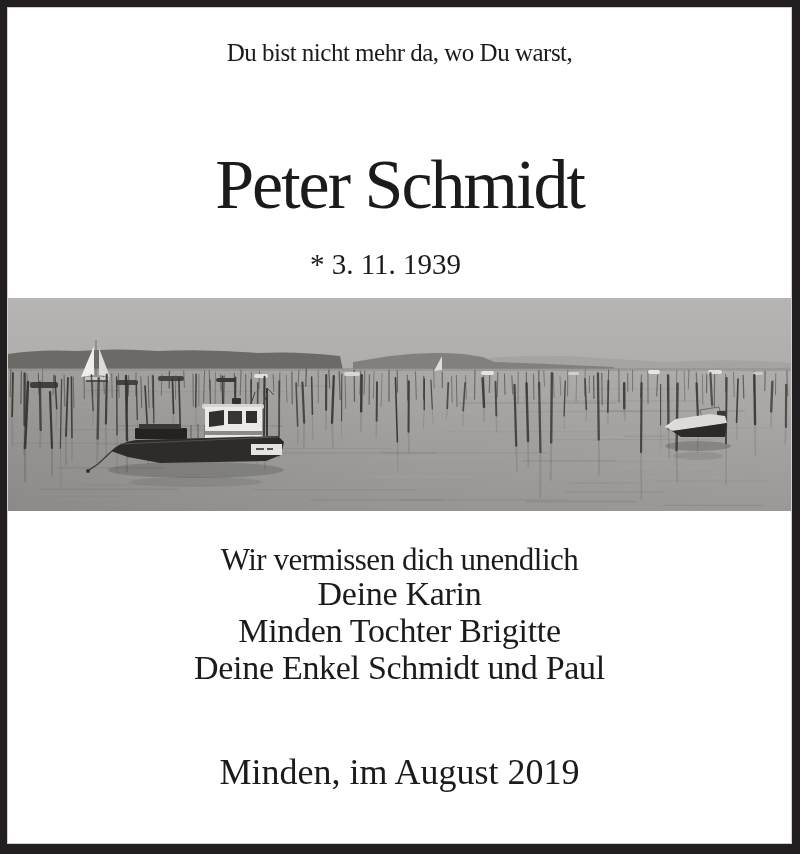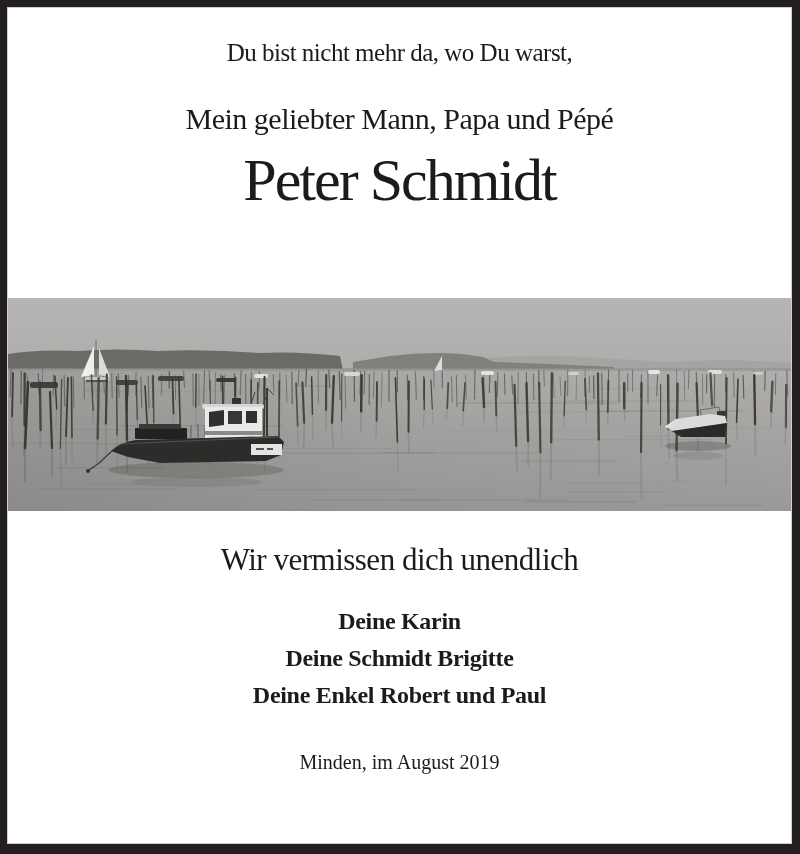--- a/index.html
+++ b/index.html
@@ -10,42 +10,42 @@
     color:#1d1b1a;
   }
   .page{
     position:absolute;left:8px;top:8px;right:9px;bottom:11px;
     background:#ffffff;
     box-shadow:0 0 0 1px #cfcfcf;
   }
   .page > div, .page > h1{position:absolute;width:100%;text-align:center;margin:0;}
   .epigraph{top:31px;font-size:25px;line-height:28px;letter-spacing:-0.5px;}
   .relation{top:94px;font-size:30px;letter-spacing:-0.5px;}
-  .name{top:142px;font-size:60px;line-height:1;font-weight:normal;letter-spacing:-2px;white-space:nowrap;}
+  .name{top:142px;font-size:70px;line-height:1;font-weight:normal;letter-spacing:-2px;white-space:nowrap;}
   .dates{top:240px;font-size:29px;display:flex;justify-content:center;gap:76px;transform:translateX(-14px);}
   .photo{top:290px;left:0;width:100%;height:213px;line-height:0;}
   .photo svg{display:block;width:100%;height:213px;}
   .missing{top:534px;font-size:31px;letter-spacing:-0.5px;}
-  .mourners{top:595px;font-size:24px;font-weight:bold;line-height:37px;letter-spacing:-0.3px;}
-  .place{top:743px;font-size:20px;}
+  .mourners{top:567px;font-size:34px;font-weight:normal;line-height:37px;letter-spacing:-0.3px;}
+  .place{top:743px;font-size:36px;}
 </style>
 </head>
 <body>
 
 <div class="page">
 
   <div class="epigraph">
     <div>Du bist nicht mehr da, wo Du warst,</div>
   </div>
 
-  <div class="relation">Mein geliebter Mann, Papa und Pépé</div>
 
   <h1 class="name">Peter Schmidt</h1>
 
   <div class="dates">
+    <span>* 3. 11. 1939</span>
   </div>
 
   <div class="photo">
     <svg viewBox="0 0 783 213" preserveAspectRatio="none" role="img" aria-label="Black-and-white seascape: a flat oyster-farming workboat with a white cabin floats among rows of thin wooden stakes; a small motorboat lies to the right, sailboats and a wooded shoreline fade into the hazy horizon">
       <defs>
         <linearGradient id="skyG" x1="0" y1="0" x2="0" y2="1">
           <stop offset="0" stop-color="#b6b5b3"></stop>
             <stop offset="1" stop-color="#aeadab"></stop>
         </linearGradient>
         <linearGradient id="waterG" x1="0" y1="0" x2="0" y2="1">
@@ -425,18 +425,18 @@
         <ellipse cx="690" cy="148" rx="33" ry="5" fill="#31302e" opacity="0.25"></ellipse>
         <ellipse cx="690" cy="158" rx="25" ry="4" fill="#31302e" opacity="0.12"></ellipse>
       </g>
     </svg>
   </div>
 
   <div class="missing">Wir vermissen dich unendlich</div>
 
   <div class="mourners">
     <div>Deine Karin</div>
-    <div>Deine Schmidt Brigitte</div>
-    <div>Deine Enkel Robert und Paul</div>
+    <div>Minden Tochter Brigitte</div>
+    <div>Deine Enkel Schmidt und Paul</div>
   </div>
 
   <div class="place">Minden, im August 2019</div>
 </div>
 
 </body></html>

